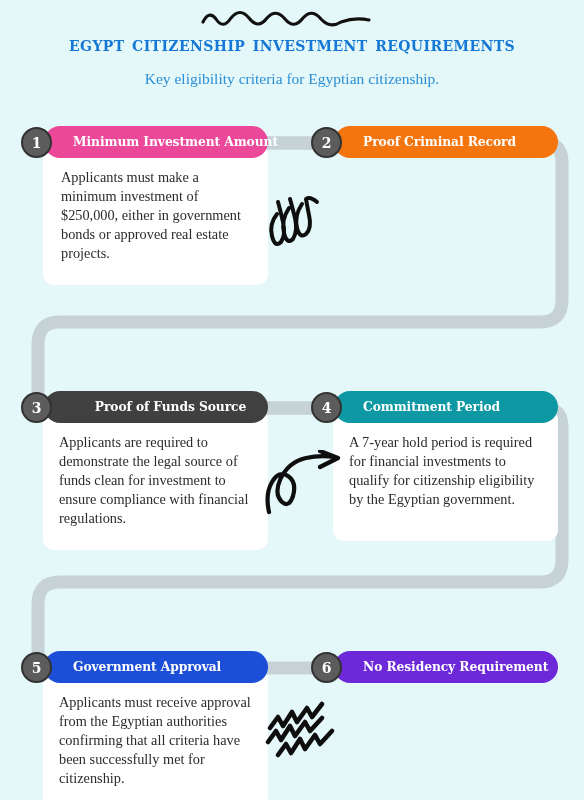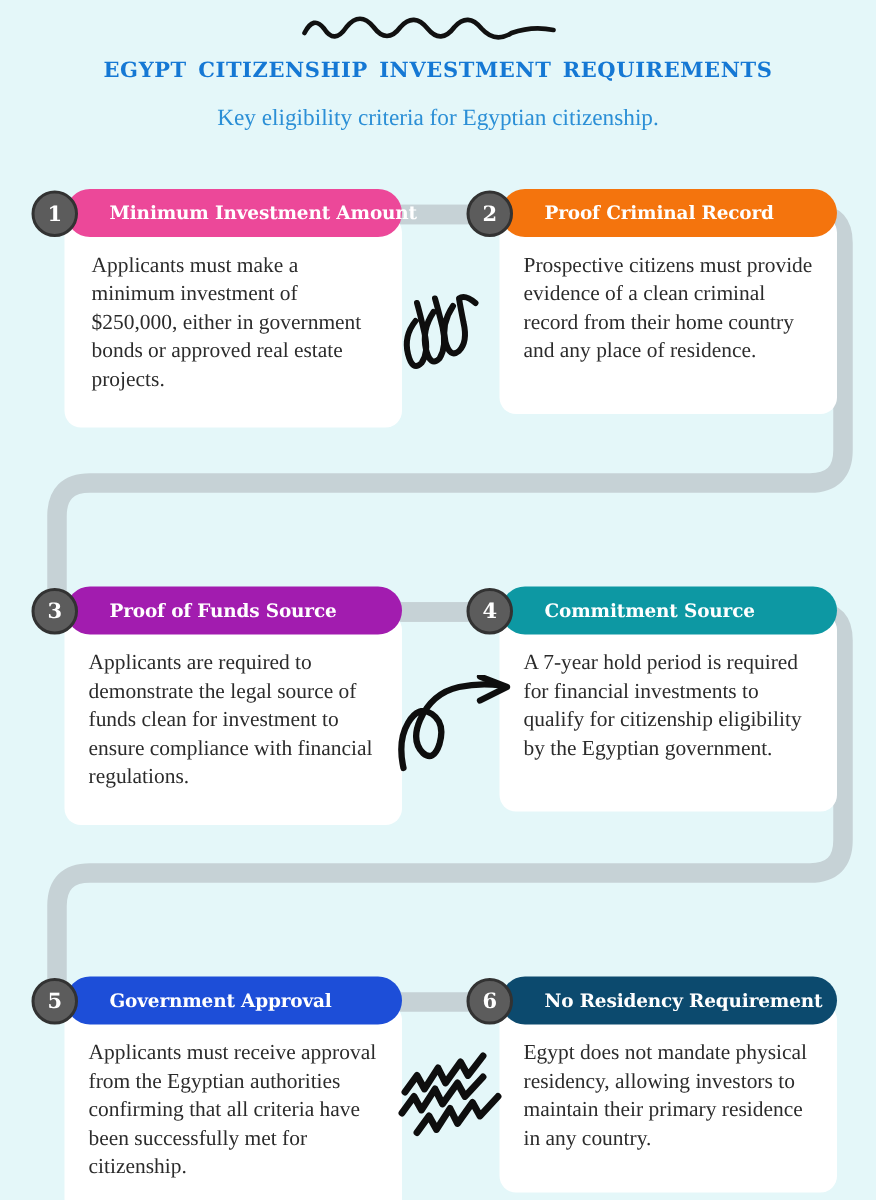--- a/index.html
+++ b/index.html
@@ -203,43 +203,40 @@
 
     <div class="card right" style="top:126px;">
       <div class="card-head">
         <div class="pill" style="background:#f4740d;">
           <span class="pill-label">Proof Criminal Record</span>
         </div>
         <div class="badge">
           <span class="badge-num">2</span>
         </div>
       </div>
-      <div class="card-body" style="min-height:132px;">
-        <p class="card-text">Prospective citizens must provide evidence of a clean criminal record from their home country and any place of residence.</p>
-      </div>
     </div>
 
     <div class="card left" style="top:391px;">
       <div class="card-head">
-        <div class="pill" style="background:#a21caf;">
+        <div class="pill" style="background:#404040;justify-content:center;">
           <span class="pill-label">Proof of Funds Source</span>
         </div>
         <div class="badge">
           <span class="badge-num">3</span>
         </div>
       </div>
       <div class="card-body" style="min-height:132px;">
         <p class="card-text">Applicants are required to demonstrate the legal source of funds clean for investment to ensure compliance with financial regulations.</p>
       </div>
     </div>
 
     <div class="card right" style="top:391px;">
       <div class="card-head">
         <div class="pill" style="background:#0d98a3;">
-          <span class="pill-label">Commitment Source</span>
+          <span class="pill-label">Commitment Period</span>
         </div>
         <div class="badge">
           <span class="badge-num">4</span>
         </div>
       </div>
       <div class="card-body" style="min-height:132px;">
         <p class="card-text">A 7-year hold period is required for financial investments to qualify for citizenship eligibility by the Egyptian government.</p>
       </div>
     </div>
 
@@ -252,29 +249,26 @@
           <span class="badge-num">5</span>
         </div>
       </div>
       <div class="card-body" style="min-height:126px;">
         <p class="card-text">Applicants must receive approval from the Egyptian authorities confirming that all criteria have been successfully met for citizenship.</p>
       </div>
     </div>
 
     <div class="card right" style="top:651px;">
       <div class="card-head">
-        <div class="pill" style="background:#0c4a6e;">
+        <div class="pill" style="background:#6d28d9;">
           <span class="pill-label">No Residency Requirement</span>
         </div>
         <div class="badge">
           <span class="badge-num">6</span>
         </div>
-      </div>
-      <div class="card-body" style="min-height:126px;">
-        <p class="card-text">Egypt does not mandate physical residency, allowing investors to maintain their primary residence in any country.</p>
       </div>
     </div>
 
   </div>
 
   <div class="doodles">
 
     <svg class="doodle" style="left:265px; top:190px;" width="58" height="70" viewBox="0 0 58 70">
       <path d="M12 24 Q 4 34 7 46 Q 10 58 16 52 Q 21 45 18 32 Q 15 19 13 12
                M24 18 Q 16 30 19 43 Q 22 55 28 49 Q 33 41 30 28 Q 27 16 25 9

